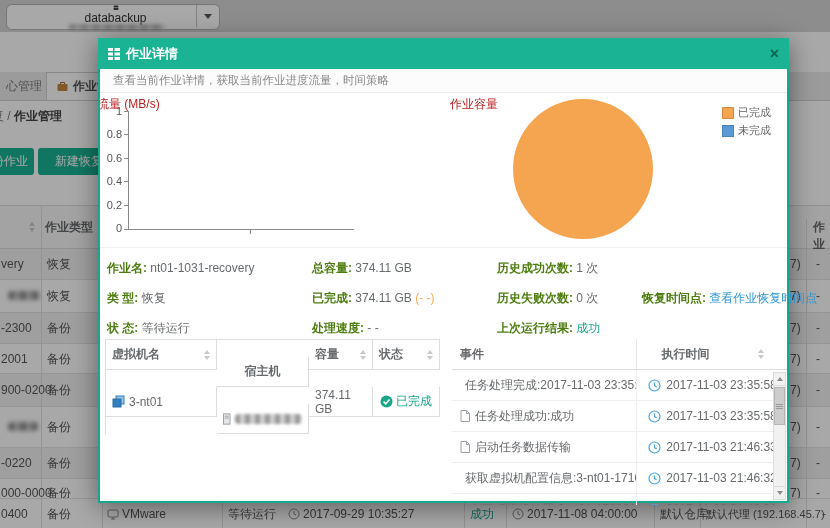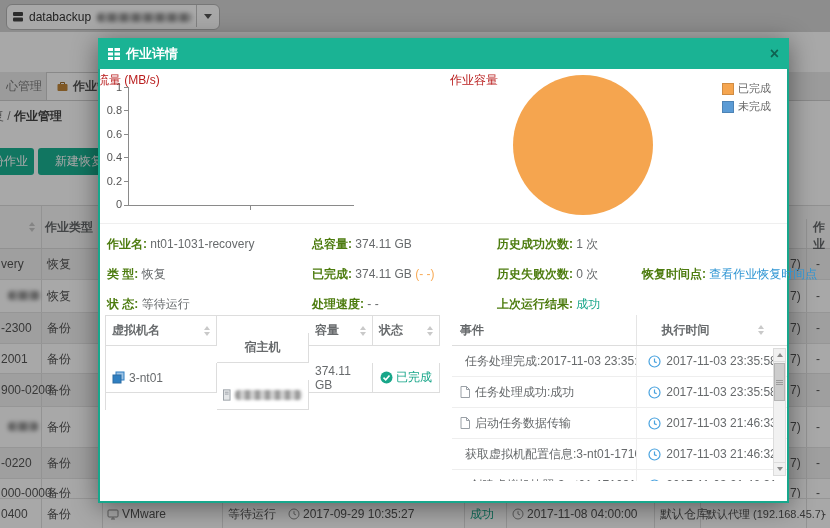--- a/index.html
+++ b/index.html
@@ -1,20 +1,20 @@
 <!DOCTYPE html>
 <html><head>
 <meta charset="utf-8">
 <style>
   html,body{margin:0;padding:0;}
   body{width:830px;height:528px;overflow:hidden;font-family:"Liberation Sans","DejaVu Sans",sans-serif;color:#676a6c;}
   .stage{position:relative;width:830px;height:528px;background:#fff;overflow:hidden;}
   
   .topbar{position:absolute;left:0;top:0;width:830px;height:32px;background:#d6d6d6;}
-  .env-select{position:absolute;left:6px;top:4px;width:212px;height:24px;background:#fff;border:1px solid #b5b5b5;border-radius:6px;display:flex;align-items:center;}
+  .env-select{position:absolute;left:6px;top:4px;width:212px;height:24px;background:#fff;border:1px solid #b5b5b5;border-radius:6px;display:flex;align-items:center;flex-direction:column;}
   .env-select .txt{font-size:12px;color:#333;margin-left:5px;}
   .caret-btn{position:absolute;right:0;top:0;width:22px;height:22px;border-left:1px solid #c5c5c5;display:flex;align-items:center;justify-content:center;}
   .caret-down{width:0;height:0;border-left:4px solid transparent;border-right:4px solid transparent;border-top:5px solid #555;}
   .blur-bar{display:inline-block;height:9px;border-radius:4px;background:repeating-linear-gradient(90deg,#8f8f8f 0 6px,#c2c2c2 6px 12px);filter:blur(2px);margin-left:6px;}
   .tabsrow{position:absolute;left:0;top:72px;width:830px;height:28px;background:#ececec;border-bottom:1px solid #d0d0d0;}
   .tab-inactive{position:absolute;left:0;top:0;height:28px;line-height:28px;padding:0 6px;font-size:12px;color:#7b7b7b;}
   .tab-active{position:absolute;left:46px;top:0;height:27px;line-height:27px;padding:0 10px;background:#fff;border:1px solid #d0d0d0;border-bottom:none;font-size:12px;font-weight:bold;color:#555;display:flex;align-items:center;gap:5px;}
   .breadcrumb{position:absolute;left:-8px;top:108px;font-size:12px;color:#777;}
   .breadcrumb b{color:#444;}
   .gbtn{position:absolute;top:148px;height:27px;background:#1ab394;color:#fff;font-size:12px;border:none;border-radius:3px;display:flex;align-items:center;justify-content:center;}
@@ -275,20 +275,21 @@
             <rect x="6.5" y="0" width="5.5" height="3"></rect>
             <rect x="0" y="4.5" width="5" height="3"></rect>
             <rect x="6.5" y="4.5" width="5.5" height="3"></rect>
             <rect x="0" y="9" width="5" height="3"></rect>
             <rect x="6.5" y="9" width="5.5" height="3"></rect>
           </g>
         </svg>
       <span class="m-title">作业详情</span>
       <span class="m-close">×</span>
     </div>
+    <div class="m-sub">查看当前作业详情，获取当前作业进度流量，时间策略</div>
 
     <div class="charts-row">
       <span class="chart-label" style="left:-3px">流量 (MB/s)</span>
       <svg width="350" height="154">
         <g stroke="#8a8a8a" stroke-width="1" shape-rendering="crispEdges">
           <line x1="28" y1="18" x2="28" y2="136"></line>
           <line x1="28" y1="136" x2="254" y2="136"></line>
           <line x1="150" y1="136" x2="150" y2="141"></line>
           <line x1="24" y1="18" x2="28" y2="18"></line>
           <line x1="24" y1="41.6" x2="28" y2="41.6"></line>

